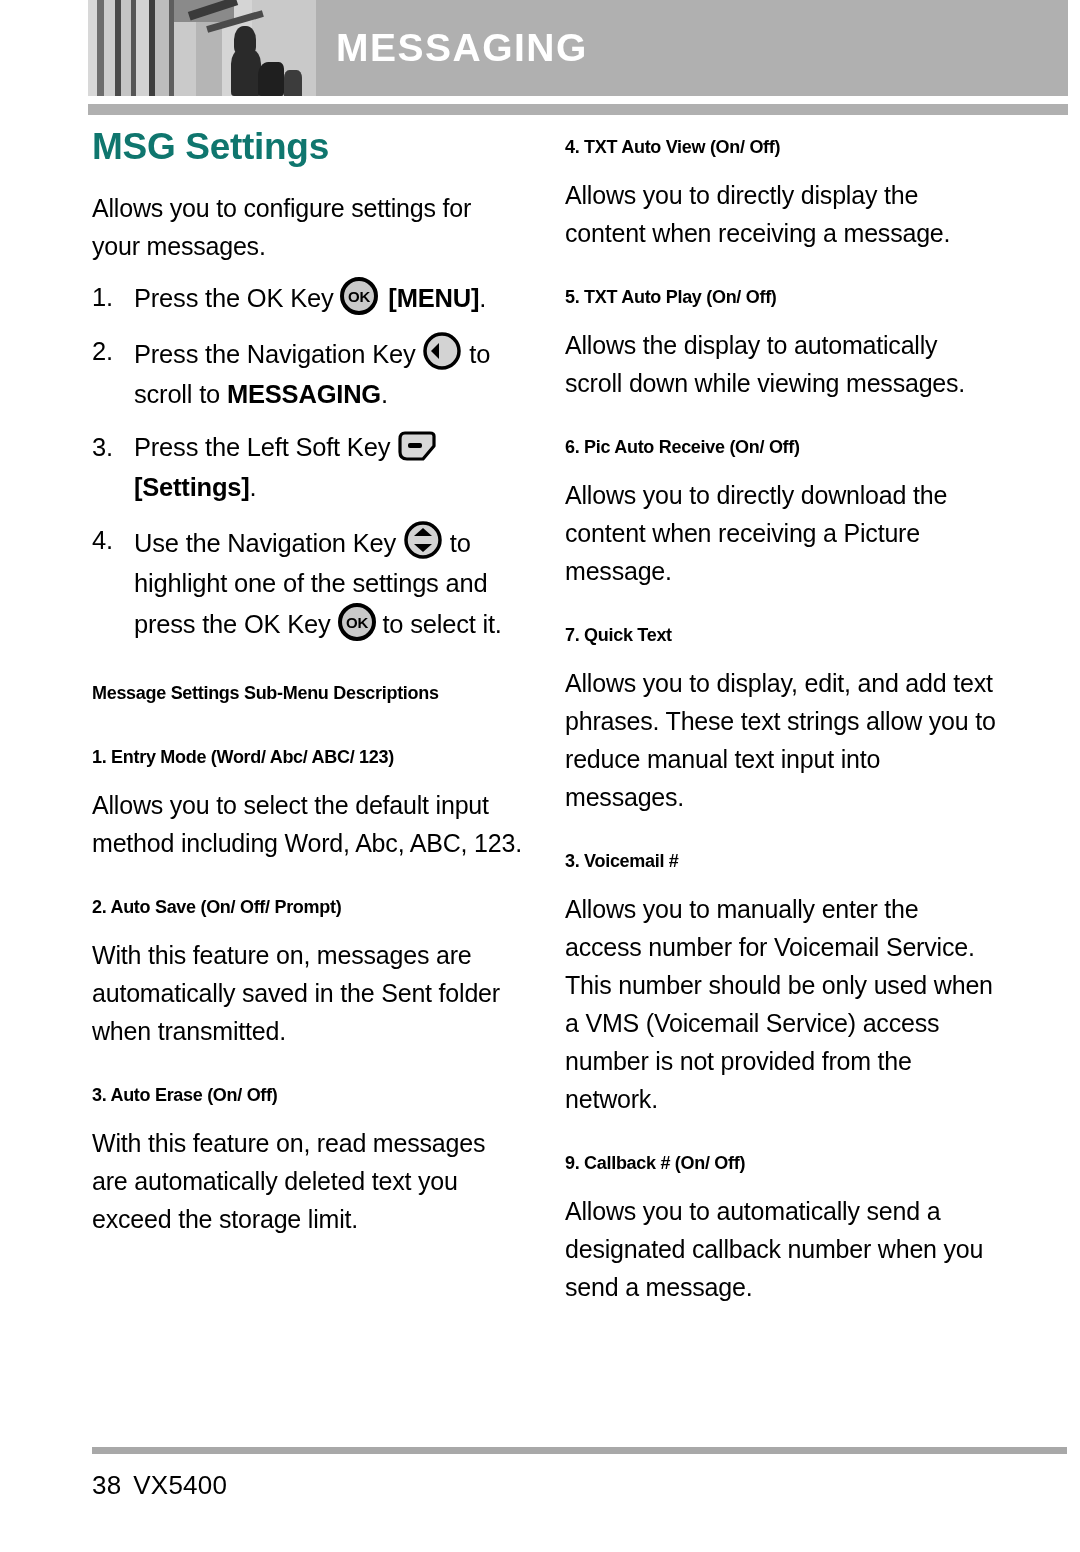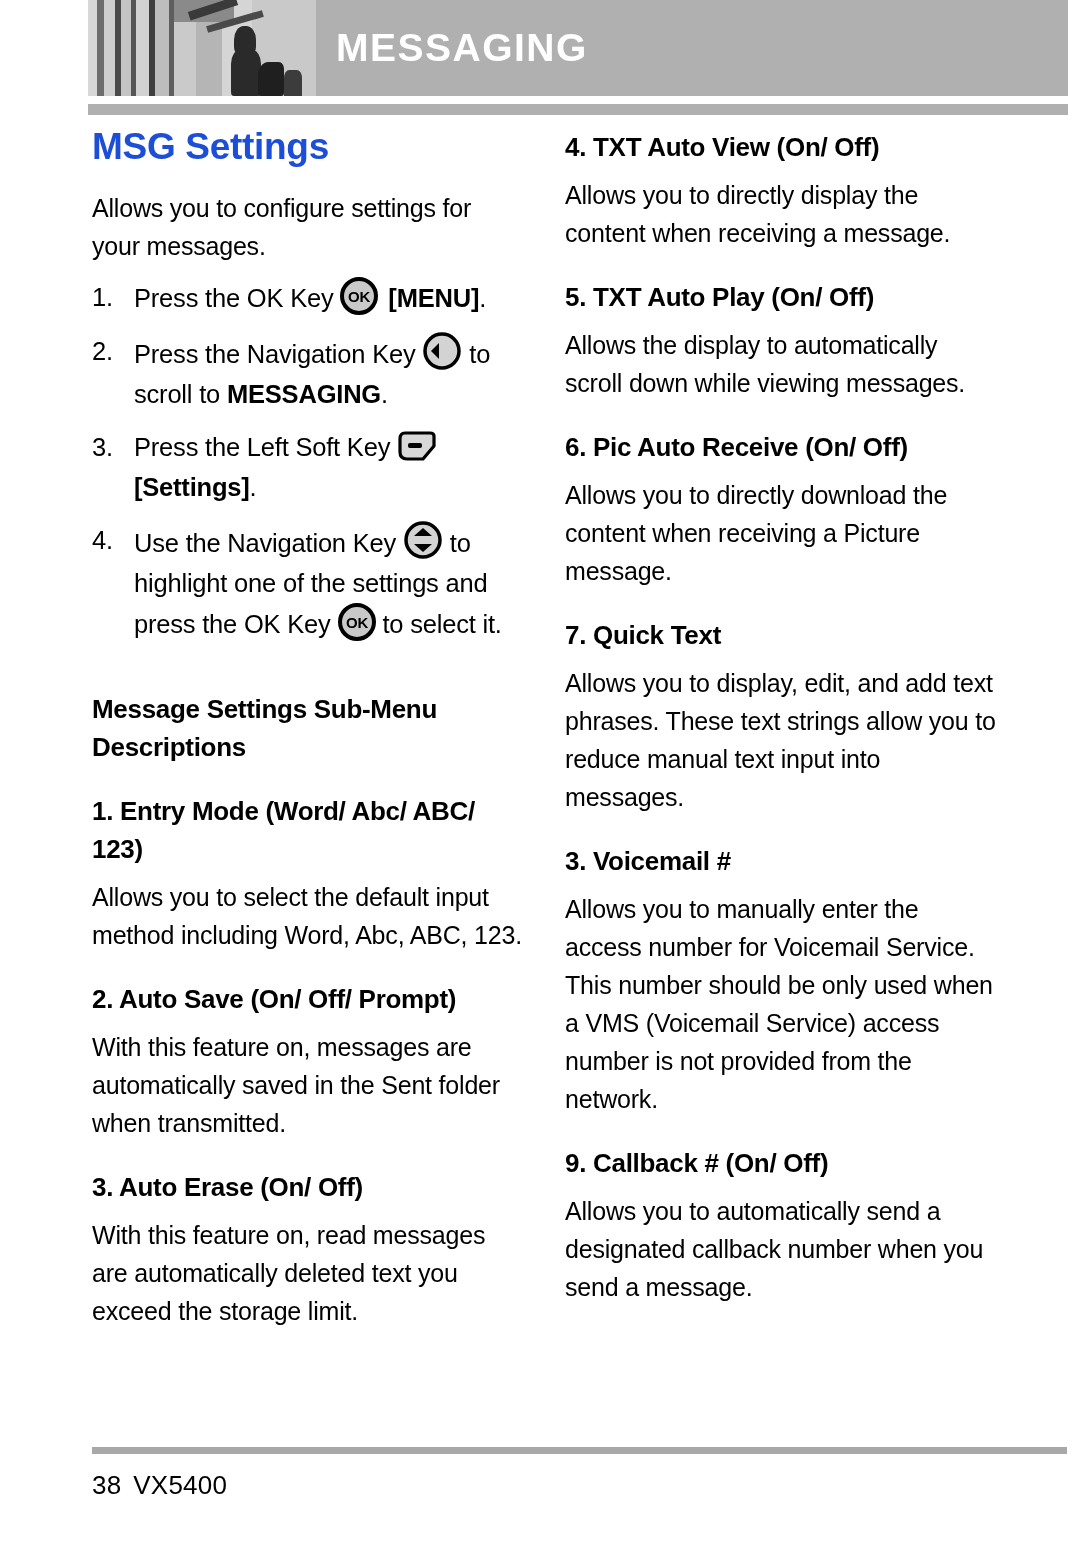--- a/index.html
+++ b/index.html
@@ -74,38 +74,38 @@
   
   .col {
     position: absolute;
     top: 128px;
     width: 432px;
   }
   .col-left  { left: 92px; }
   .col-right { left: 565px; }
 
   .page-title {
-    color: #1d4ed8;
+    color: #0f766e;
     font-size: 37px;
     font-weight: bold;
     line-height: 1.05;
     margin: 0 0 22px 0;
     letter-spacing: -0.3px;
   }
 
   p.body {
     margin: 0 0 12px 0;
     font-size: 25px;
     line-height: 38px;
     letter-spacing: -0.2px;
   }
 
   h3.sub {
     margin: 26px 0 10px 0;
-    font-size: 26px;
+    font-size: 18px;
     font-weight: bold;
     line-height: 38px;
     letter-spacing: -0.3px;
   }
 
   
   ol.steps {
     list-style: none;
     margin: 4px 0 0 0;
     padding: 0;
@@ -223,21 +223,21 @@
           <path d="M11 16 L29 16 L20 8 Z" fill="#000"></path>
           <path d="M11 24 L29 24 L20 32 Z" fill="#000"></path>
         </svg></span><span> to highlight one of the settings and press the OK Key </span><span class="icon"><svg width="38" height="38" viewBox="0 0 38 38">
           <circle cx="19" cy="19" r="17" fill="#c9c9c9" stroke="#000" stroke-width="4"></circle>
           <text x="19" y="25" font-family="Liberation Sans, sans-serif" font-size="15" font-weight="bold" text-anchor="middle" fill="#000">OK</text>
         </svg></span><span> to select it.</span>
     </li>
 
   </ol>
 
-  <h3 class="sub" style="margin-top:46px;">Message Settings Sub-Menu Descriptions</h3>
+  <h3 class="sub" style="margin-top:30px;">Message Settings Sub-Menu Descriptions</h3>
 
   <h3 class="sub">1. Entry Mode (Word/ Abc/ ABC/ 123)</h3>
   <p class="body">Allows you to select the default input method including Word, Abc, ABC, 123.</p>
 
   <h3 class="sub">2. Auto Save (On/ Off/ Prompt)</h3>
   <p class="body">With this feature on, messages are automatically saved in the Sent folder when transmitted.</p>
 
   <h3 class="sub">3. Auto Erase (On/ Off)</h3>
   <p class="body">With this feature on, read messages are automatically deleted text you exceed the storage limit.</p>
 

